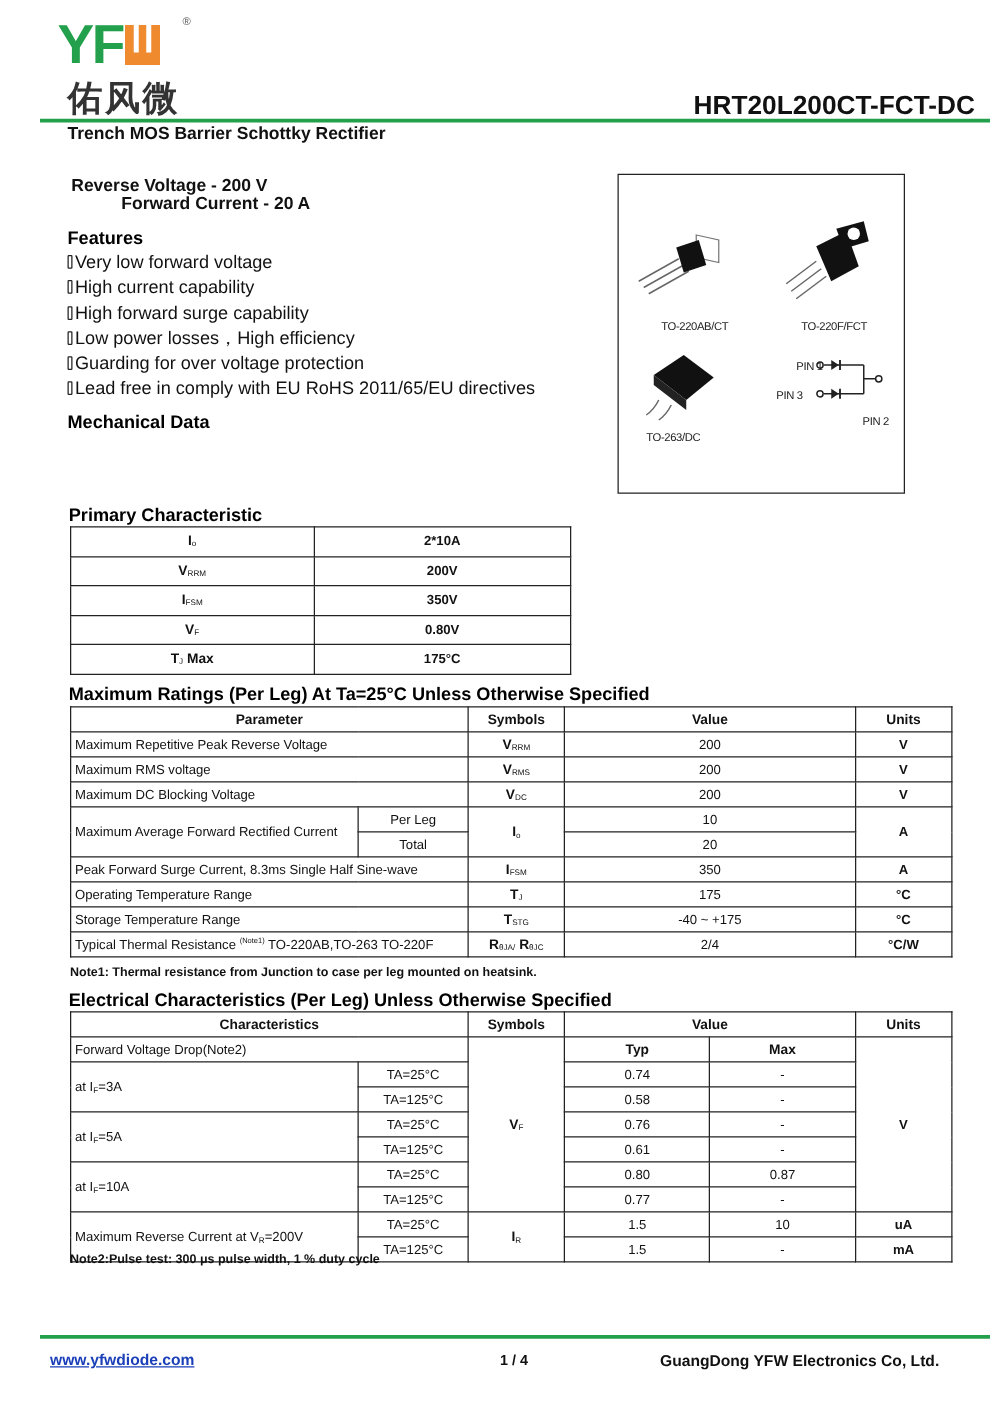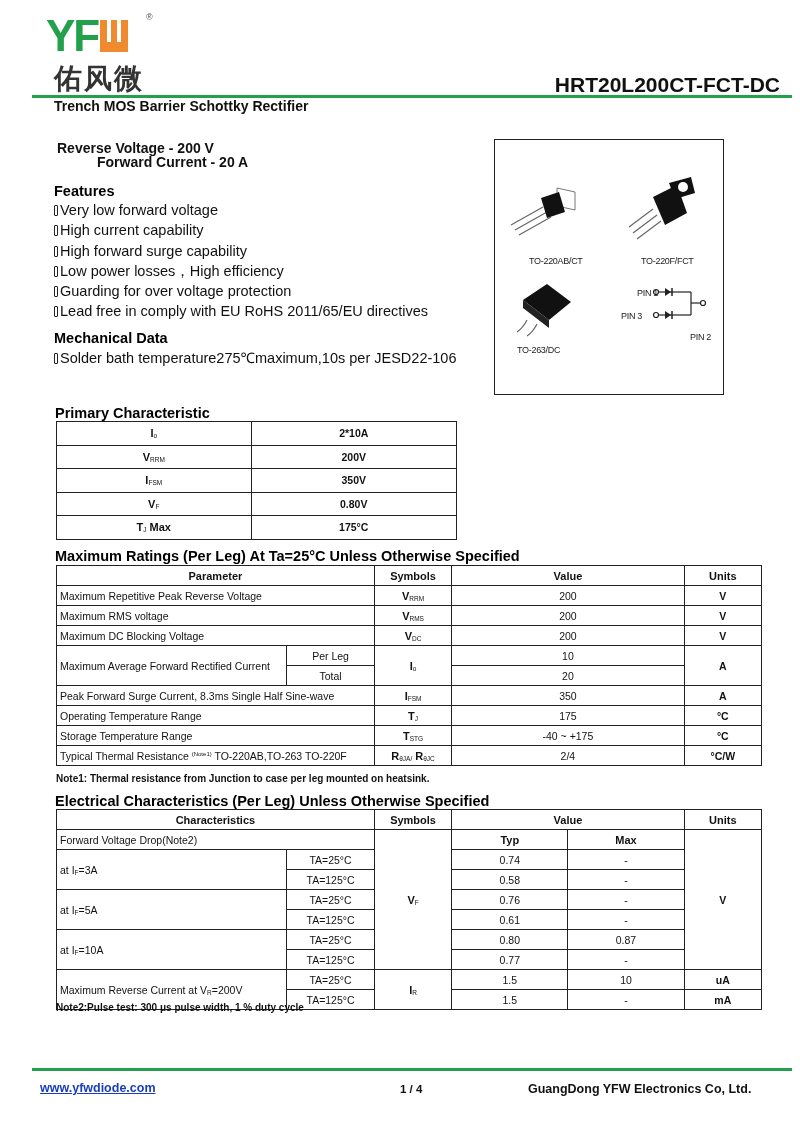--- a/index.html
+++ b/index.html
@@ -64,21 +64,20 @@
   <div class="bullet-line"><span class="bullet"></span><span>Very low forward voltage</span></div>
   <div class="bullet-line"><span class="bullet"></span><span>High current capability</span></div>
   <div class="bullet-line"><span class="bullet"></span><span>High forward surge capability</span></div>
   <div class="bullet-line"><span class="bullet"></span><span>Low power losses，High efficiency</span></div>
   <div class="bullet-line"><span class="bullet"></span><span>Guarding for over voltage protection</span></div>
   <div class="bullet-line"><span class="bullet"></span><span>Lead free in comply with EU RoHS 2011/65/EU directives</span></div>
 </div>
 
 <div class="abs sec-head" style="left:54px;top:330px;">Mechanical Data</div>
 <div class="abs" style="left:54px;top:348px;line-height:20.3px;">
-  <div class="bullet-line"><span class="bullet"></span><span>Solder bath temperature275℃maximum,10s per JESD22-106</span></div>
 </div>
 
 <div class="abs pkg-box">
 
   <svg class="abs" style="left:10px;top:40px;" width="80" height="60">
     <g stroke="#666" stroke-width="1.2" fill="none">
       <line x1="10" y1="50" x2="42" y2="32"></line>
         <line x1="6" y1="45" x2="38" y2="27"></line>
         <line x1="14" y1="55" x2="46" y2="37"></line>
     </g>

